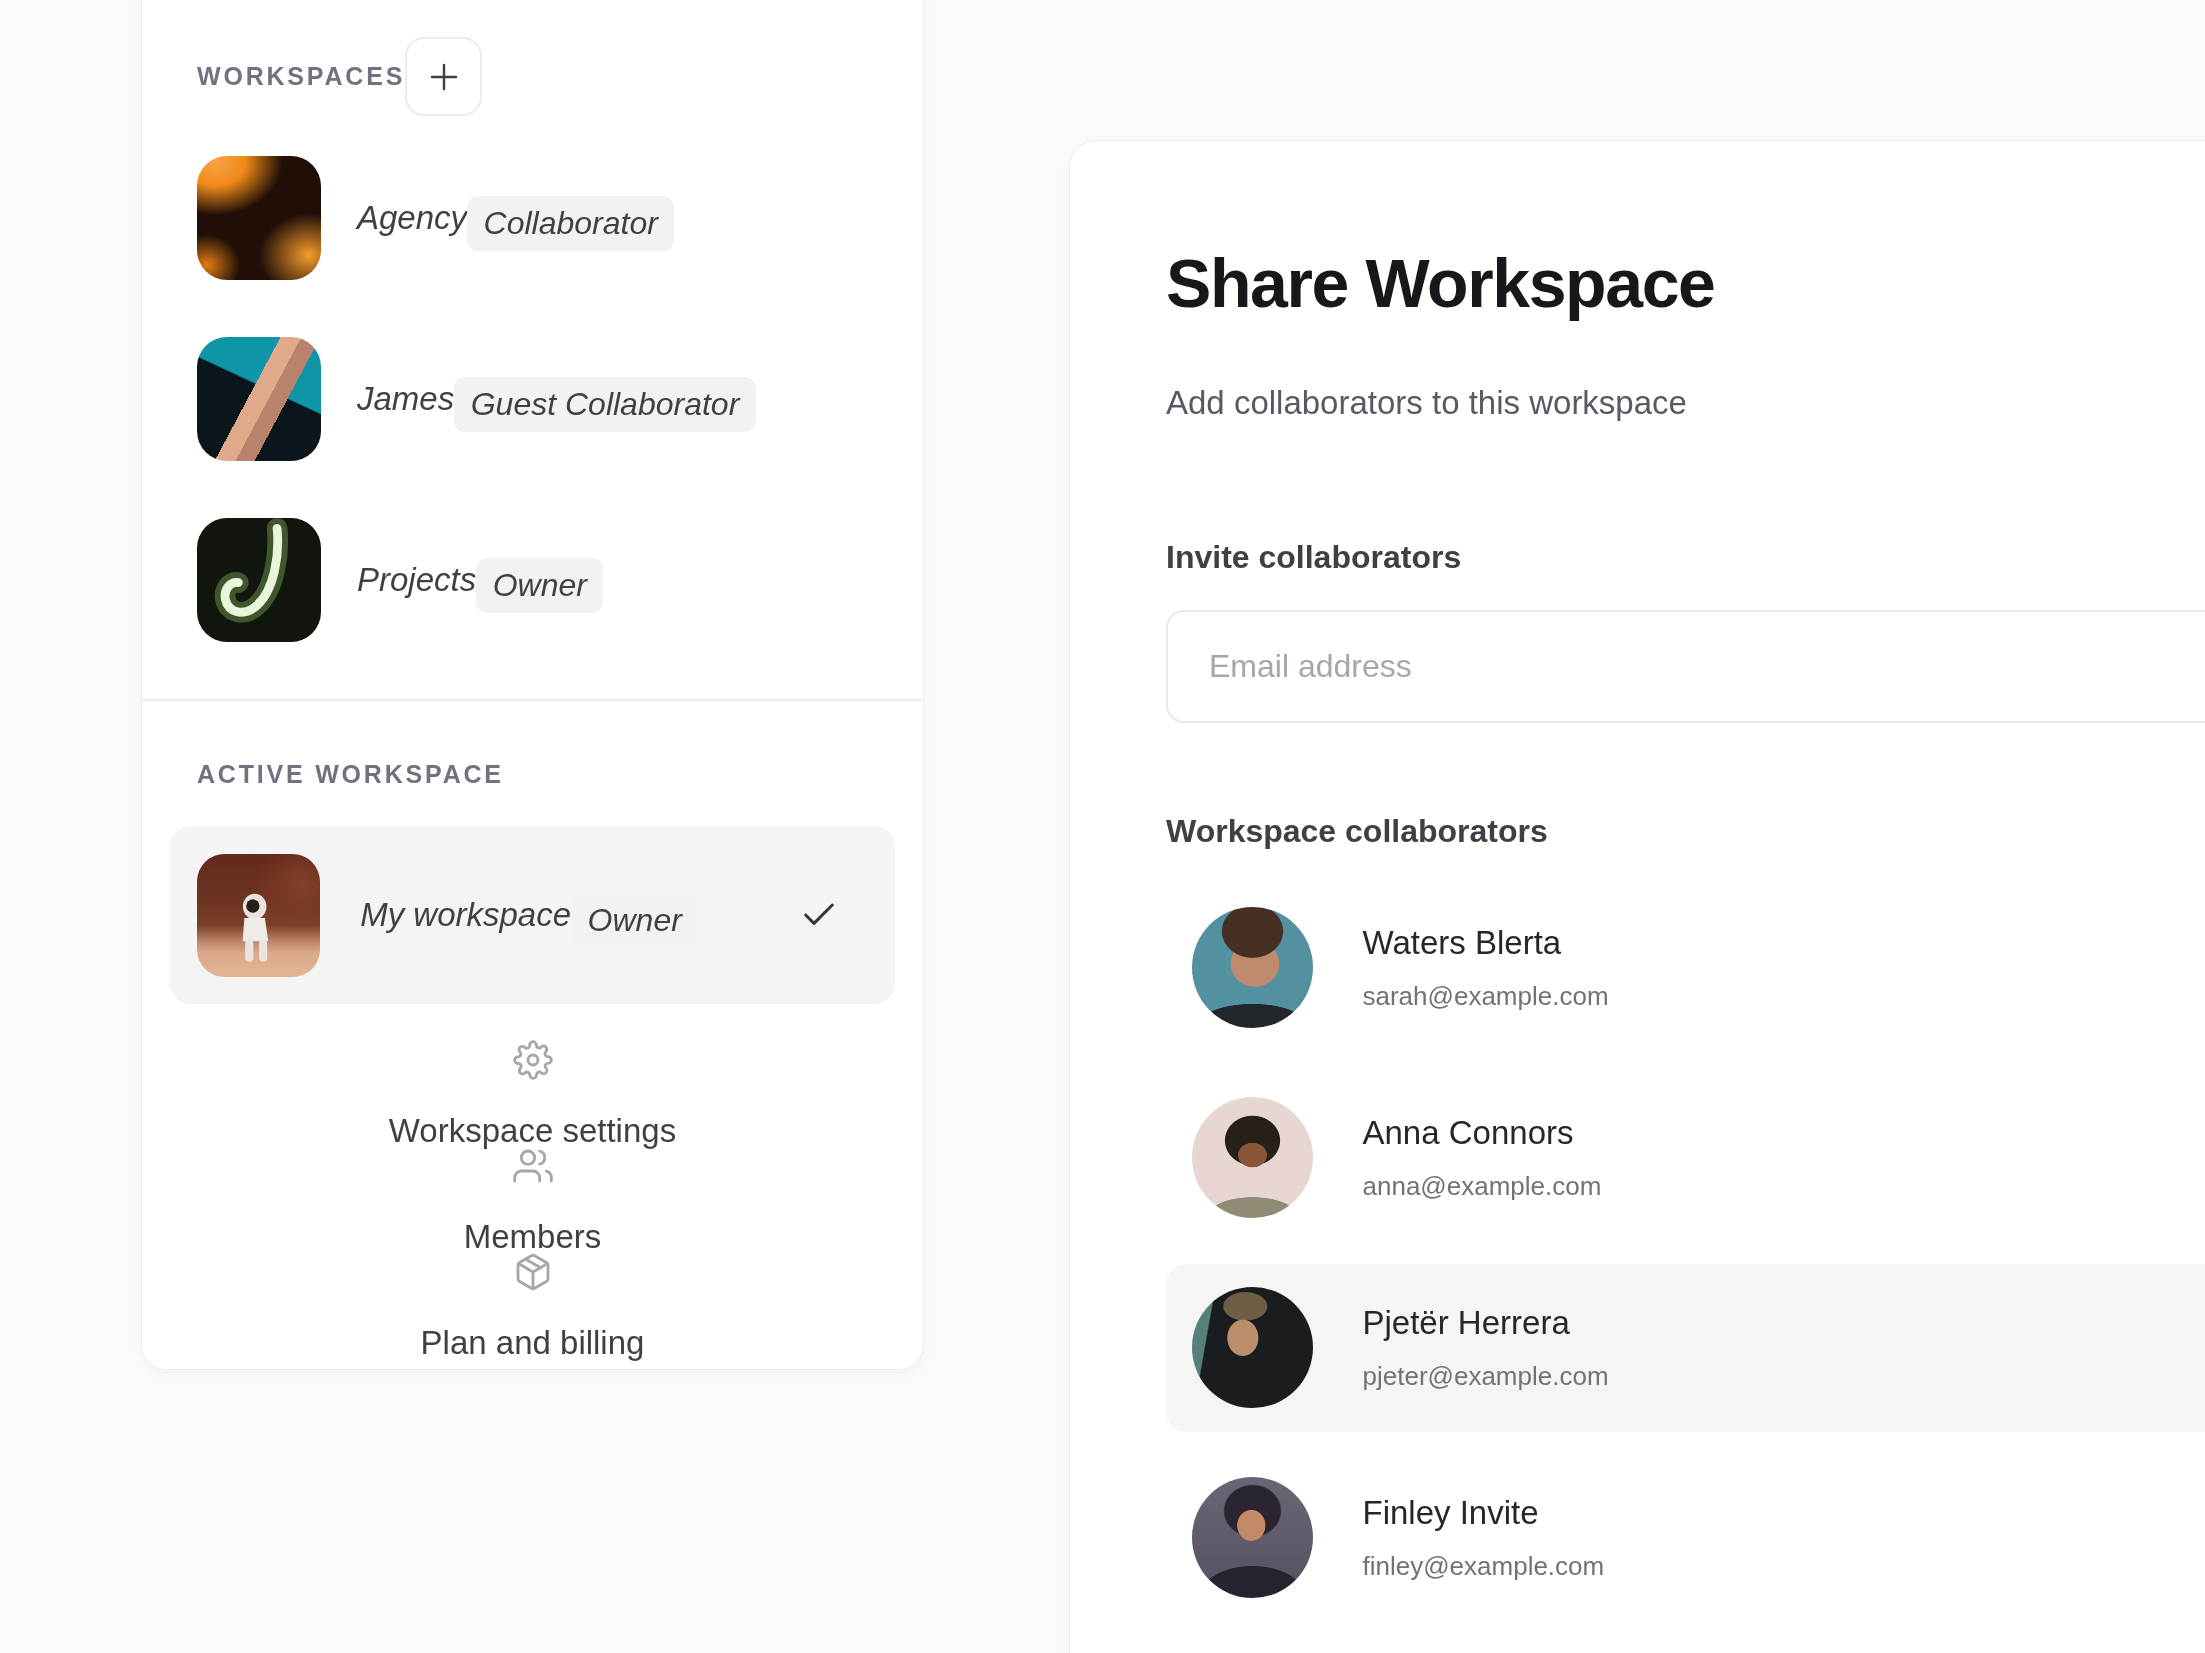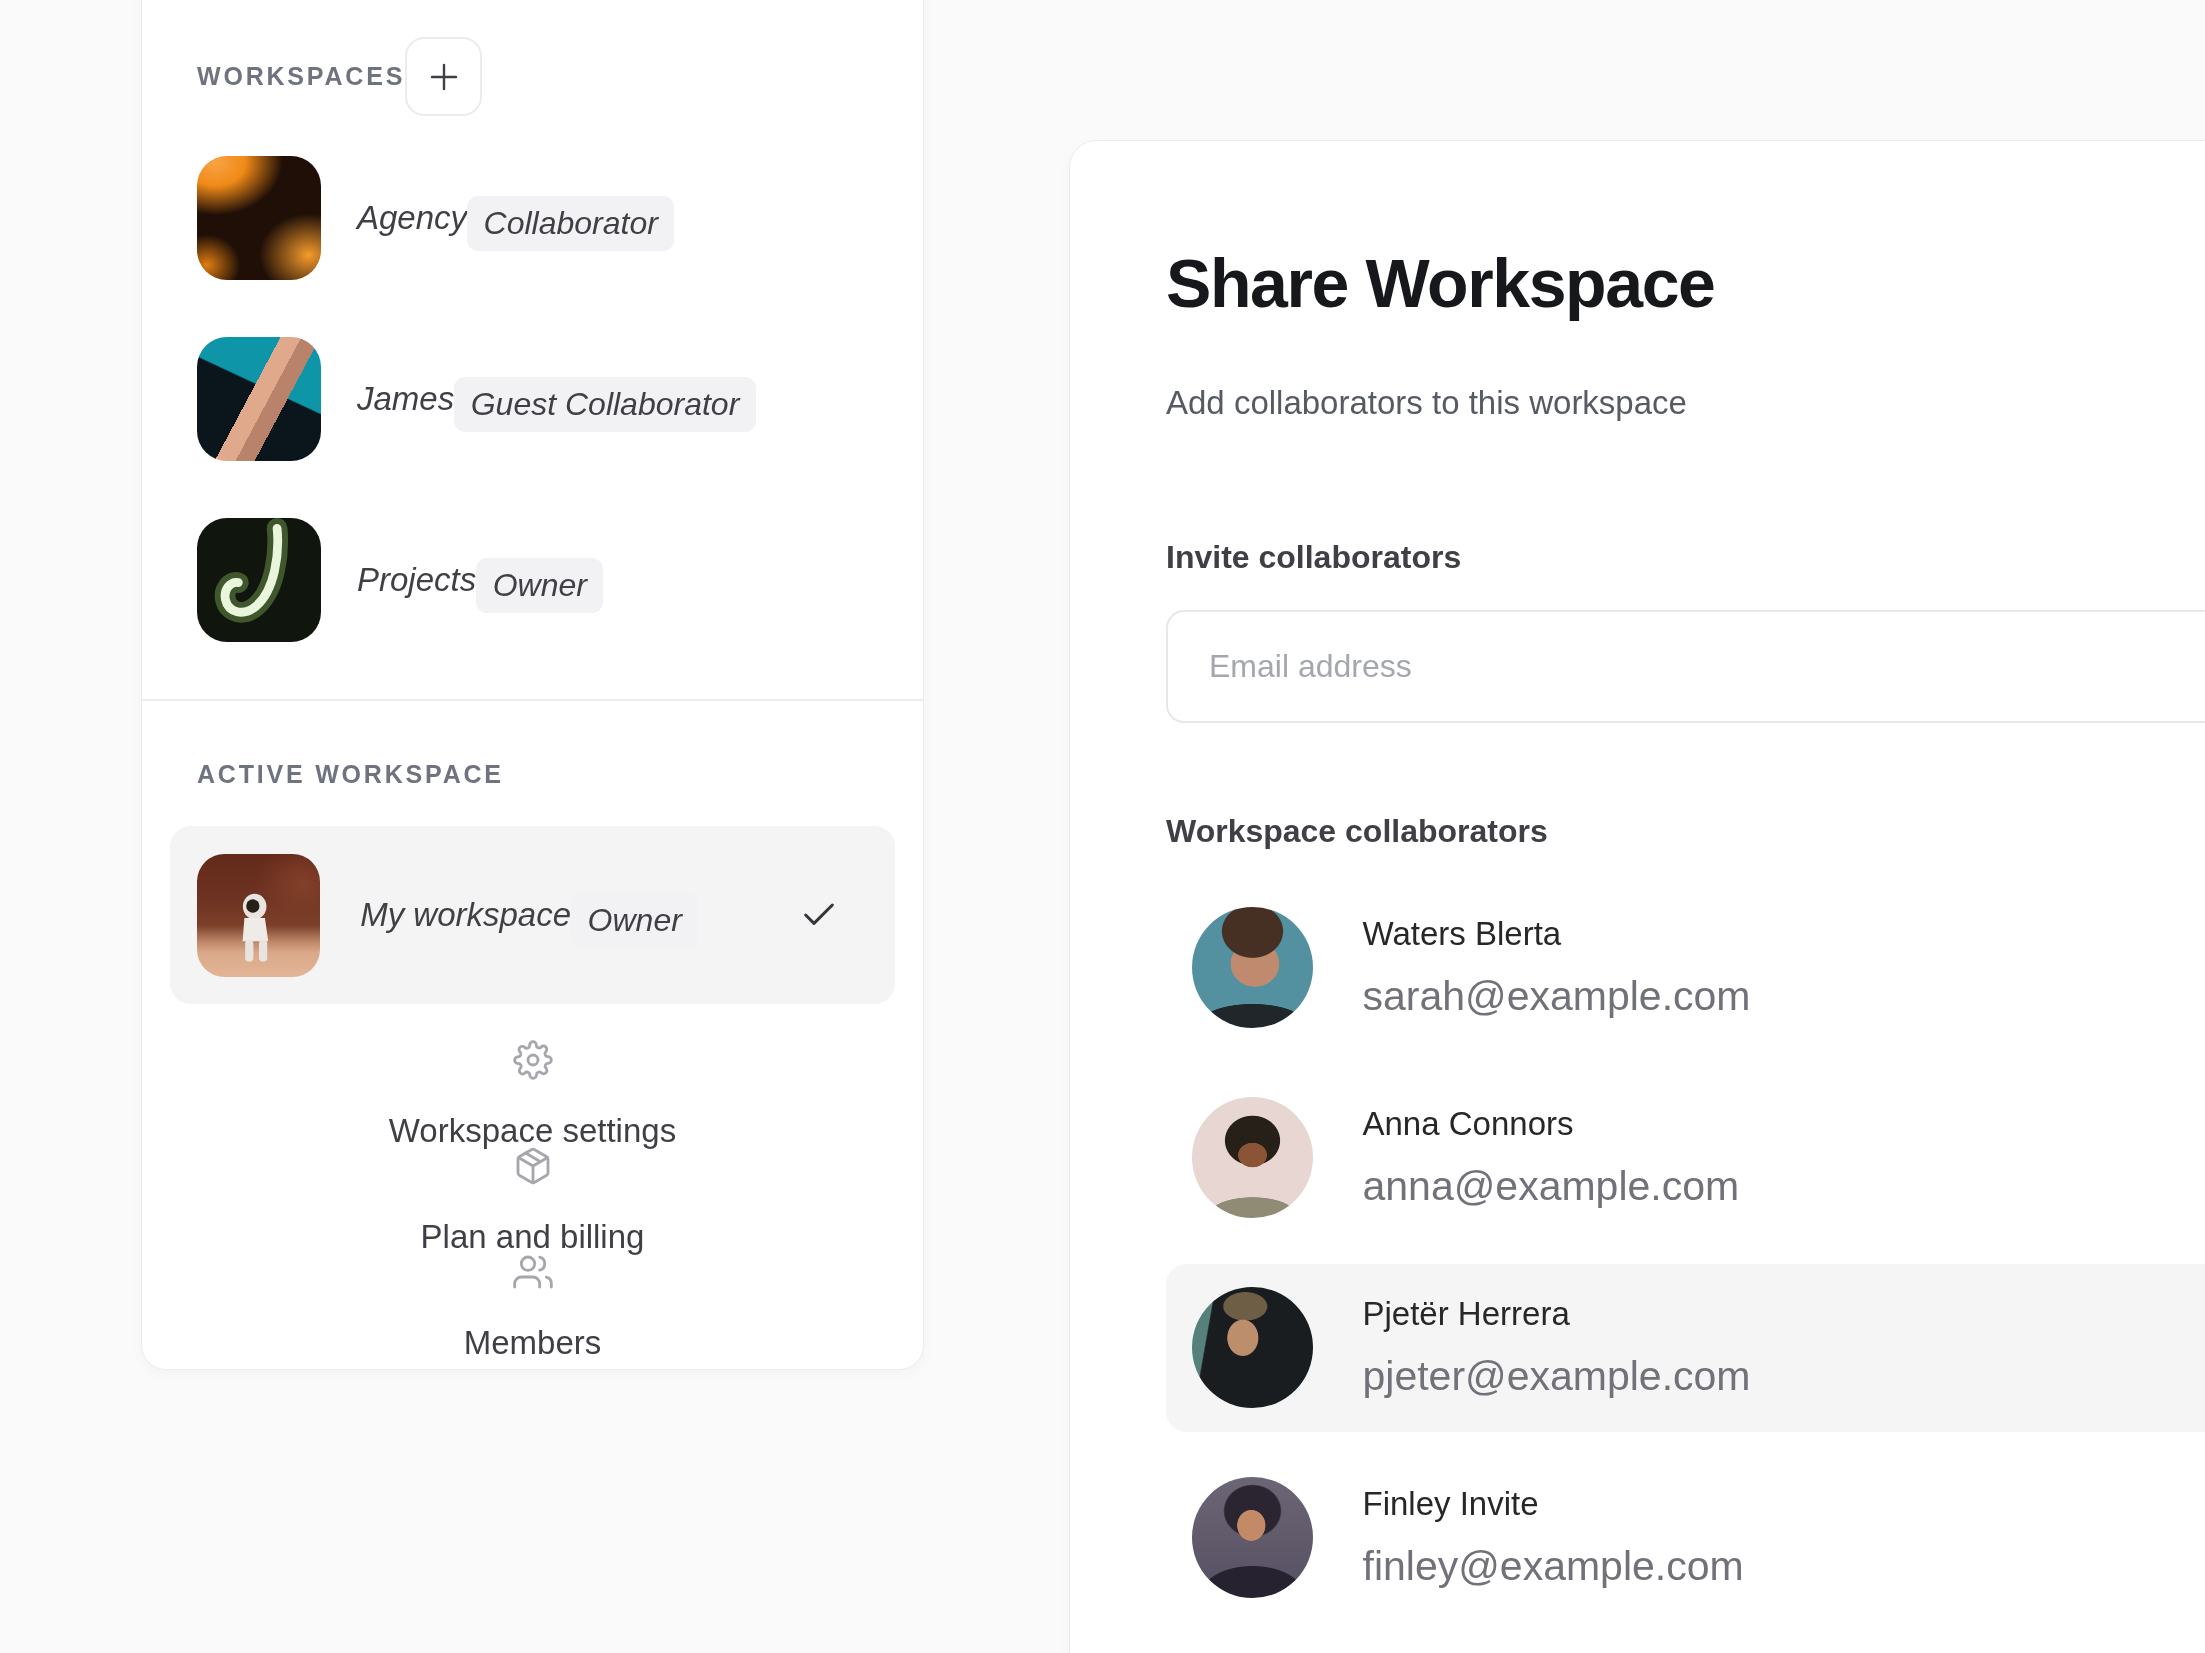--- a/index.html
+++ b/index.html
@@ -116,21 +116,21 @@
     width: 1089px; height: 168px;
     display: flex; align-items: center; gap: 50px;
     padding-left: 25.5px;
     border-radius: 20.7px;
     cursor: pointer;
   }
   .collab-row + .collab-row { margin-top: 22px; }
   .collab-row.highlighted { background: #f5f5f6; }
   .collab-avatar { width: 121px; height: 121px; border-radius: 50%; flex: none; position: relative; overflow: hidden; }
   .collab-name { font-size: 33px; color: #27272a; line-height: 1.2; }
-  .collab-email { margin-top: 18px; font-size: 41px; color: #71717a; line-height: 1.2; }
+  .collab-email { margin-top: 18px; font-size: 26px; color: #71717a; line-height: 1.2; }
 
   
   .av-agency {
     background:
       radial-gradient(120% 95% at 15% 5%, #f8a344 0%, #f08a18 20%, rgba(32,15,6,0) 45%),
       radial-gradient(95% 80% at 90% 80%, #f59b2c 0%, rgba(32,15,6,0) 42%),
       radial-gradient(60% 55% at 8% 88%, #e07d12 0%, rgba(32,15,6,0) 45%),
       #1f0f07;
   }
   .av-james {
@@ -253,39 +253,39 @@
           <circle cx="12" cy="12" r="3"></circle>
           <path d="M19.4 15a1.65 1.65 0 0 0 .33 1.82l.06.06a2 2 0 0 1-2.83 2.83l-.06-.06a1.65 1.65 0 0 0-1.82-.33 1.65 1.65 0 0 0-1 1.51V21a2 2 0 0 1-4 0v-.09a1.65 1.65 0 0 0-1-1.51 1.65 1.65 0 0 0-1.82.33l-.06.06a2 2 0 0 1-2.83-2.83l.06-.06a1.65 1.65 0 0 0 .33-1.82 1.65 1.65 0 0 0-1.51-1H3a2 2 0 0 1 0-4h.09a1.65 1.65 0 0 0 1.51-1 1.65 1.65 0 0 0-.33-1.82l-.06-.06a2 2 0 0 1 2.83-2.83l.06.06a1.65 1.65 0 0 0 1.82.33H9a1.65 1.65 0 0 0 1-1.51V3a2 2 0 0 1 4 0v.09a1.65 1.65 0 0 0 1 1.51 1.65 1.65 0 0 0 1.82-.33l.06-.06a2 2 0 0 1 2.83 2.83l-.06.06a1.65 1.65 0 0 0-.33 1.82V9a1.65 1.65 0 0 0 1.51 1H21a2 2 0 0 1 0 4h-.09a1.65 1.65 0 0 0-1.51 1z"></path>
         </svg>
       </span>
       <span class="menu-label">Workspace settings</span>
     </div>
 
     <div class="menu-item">
       <span class="menu-icon">
         <svg viewBox="0 0 24 24" fill="none" stroke="currentColor" stroke-width="1.7" stroke-linecap="round" stroke-linejoin="round">
+          <path d="M16 21v-2a4 4 0 0 0-4-4H5a4 4 0 0 0-4 4v2"></path>
+          <circle cx="9" cy="7" r="4"></circle>
+          <path d="M23 21v-2a4 4 0 0 0-3-3.87"></path>
+          <path d="M16 3.13a4 4 0 0 1 0 7.75"></path>
+        </svg>
+      </span>
+      <span class="menu-label">Members</span>
+    </div>
+
+    <div class="menu-item">
+      <span class="menu-icon">
+        <svg viewBox="0 0 24 24" fill="none" stroke="currentColor" stroke-width="1.7" stroke-linecap="round" stroke-linejoin="round">
           <path d="M16.5 9.4L7.55 4.24"></path>
           <path d="M21 16V8a2 2 0 0 0-1-1.73l-7-4a2 2 0 0 0-2 0l-7 4A2 2 0 0 0 3 8v8a2 2 0 0 0 1 1.73l7 4a2 2 0 0 0 2 0l7-4A2 2 0 0 0 21 16z"></path>
           <polyline points="3.27 6.96 12 12.01 20.73 6.96"></polyline>
           <line x1="12" y1="22.08" x2="12" y2="12"></line>
         </svg>
       </span>
       <span class="menu-label">Plan and billing</span>
-    </div>
-
-    <div class="menu-item">
-      <span class="menu-icon">
-        <svg viewBox="0 0 24 24" fill="none" stroke="currentColor" stroke-width="1.7" stroke-linecap="round" stroke-linejoin="round">
-          <path d="M16 21v-2a4 4 0 0 0-4-4H5a4 4 0 0 0-4 4v2"></path>
-          <circle cx="9" cy="7" r="4"></circle>
-          <path d="M23 21v-2a4 4 0 0 0-3-3.87"></path>
-          <path d="M16 3.13a4 4 0 0 1 0 7.75"></path>
-        </svg>
-      </span>
-      <span class="menu-label">Members</span>
     </div>
   </div>
 </div>
 
 <div class="right-card">
   <h1 class="share-title">Share Workspace</h1>
   <div class="share-subtitle">Add collaborators to this workspace</div>
 
   <div class="field-label">Invite collaborators</div>
   <input class="email-input" type="text" placeholder="Email address" style="">

